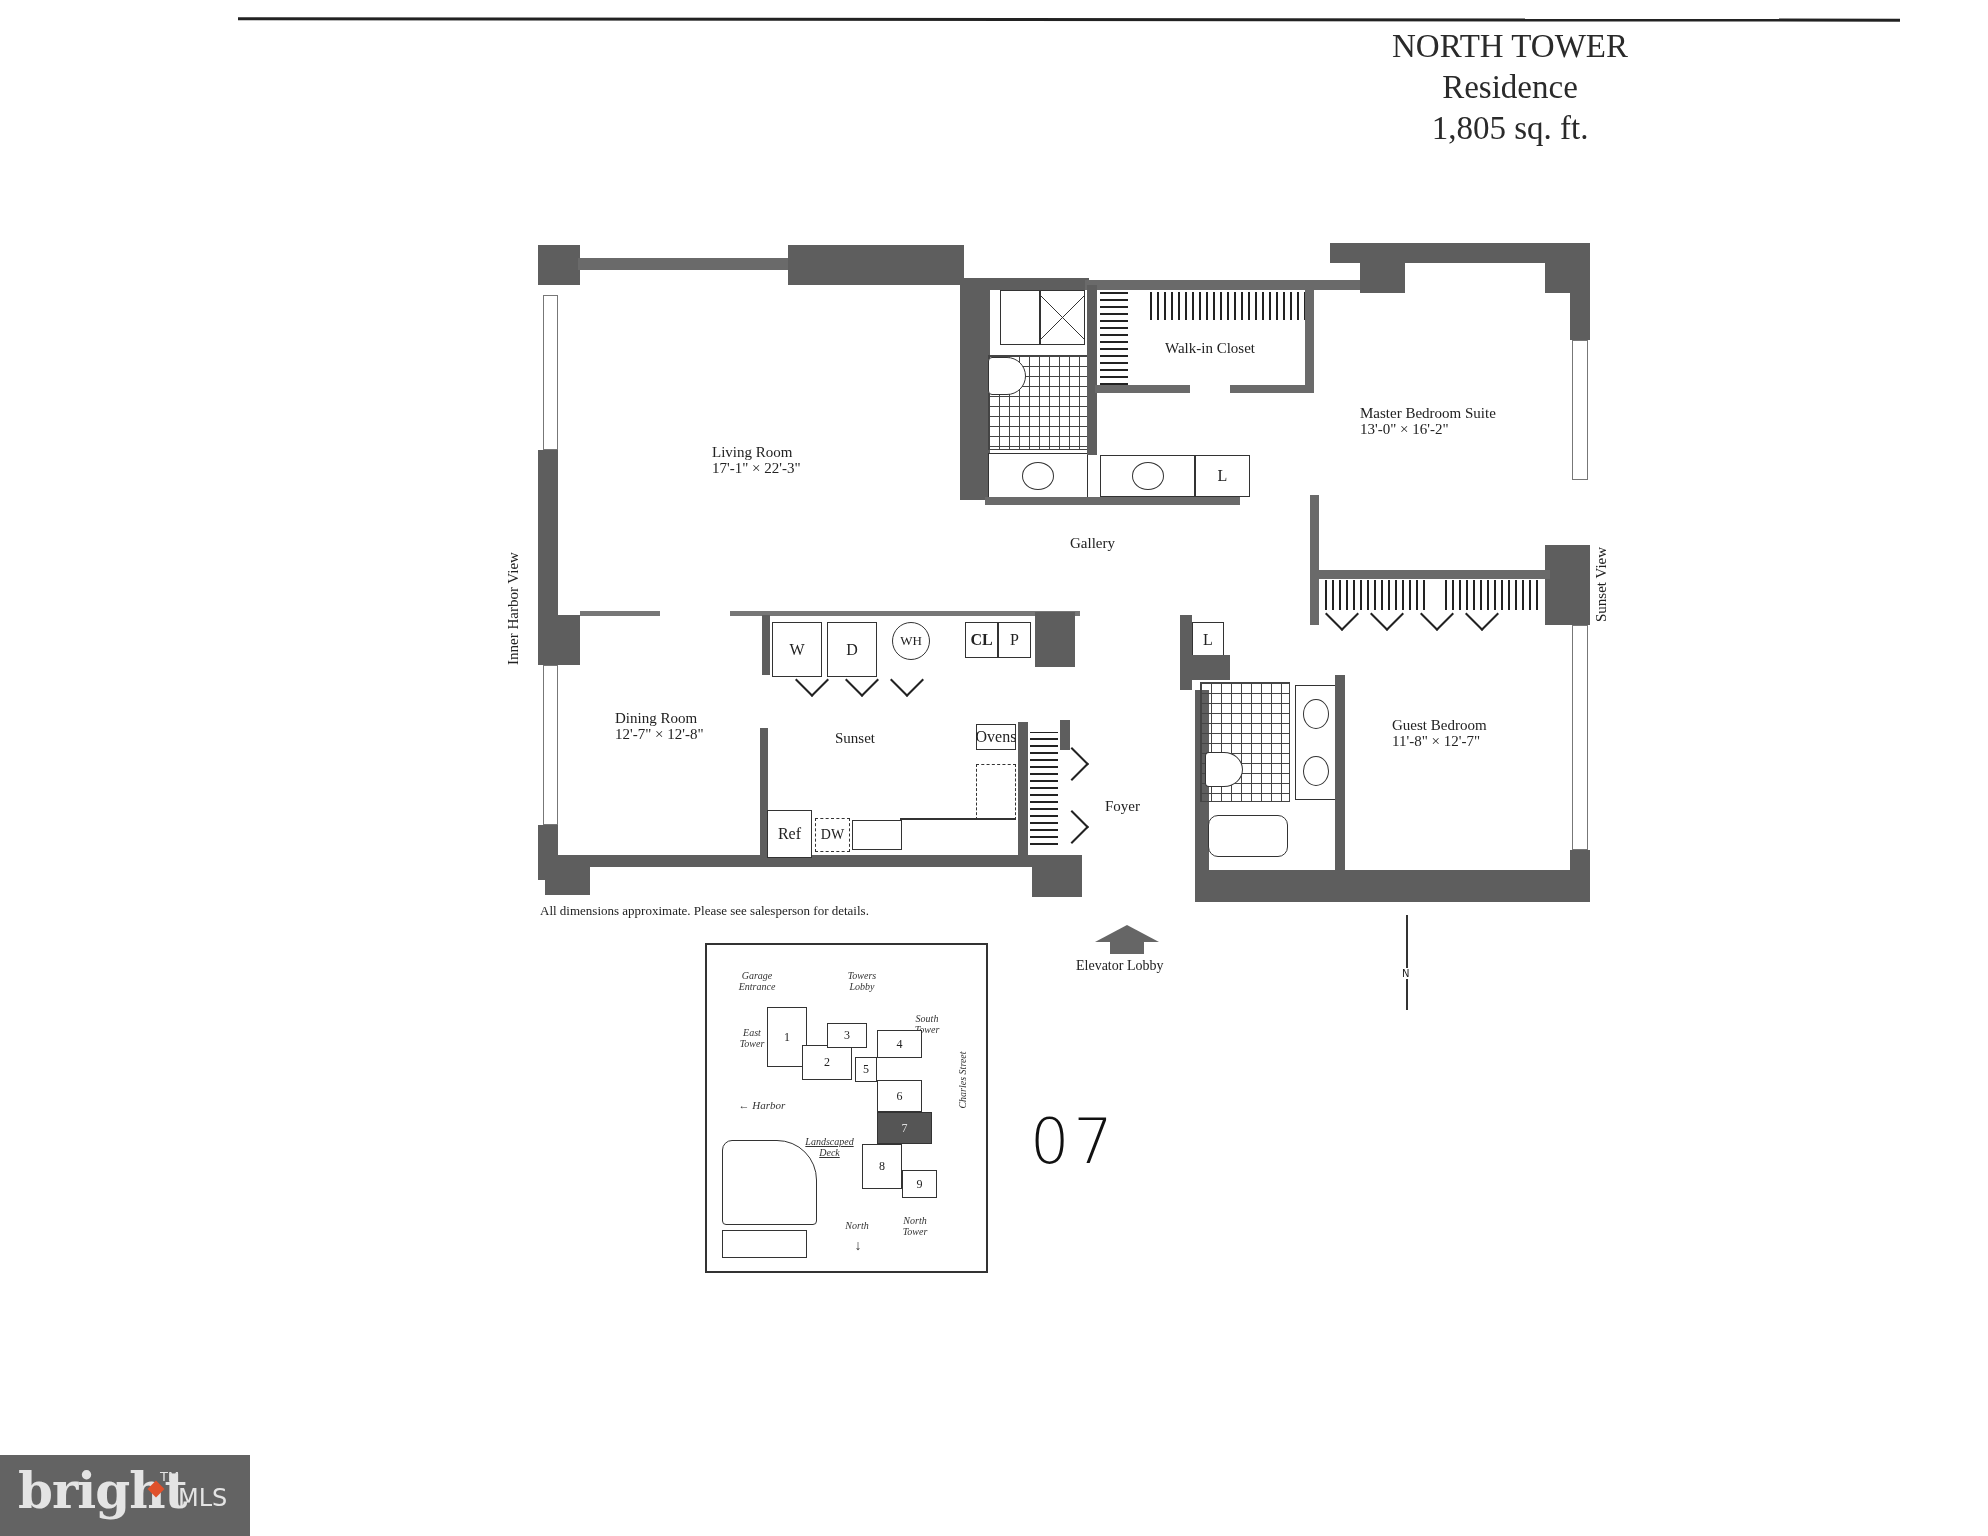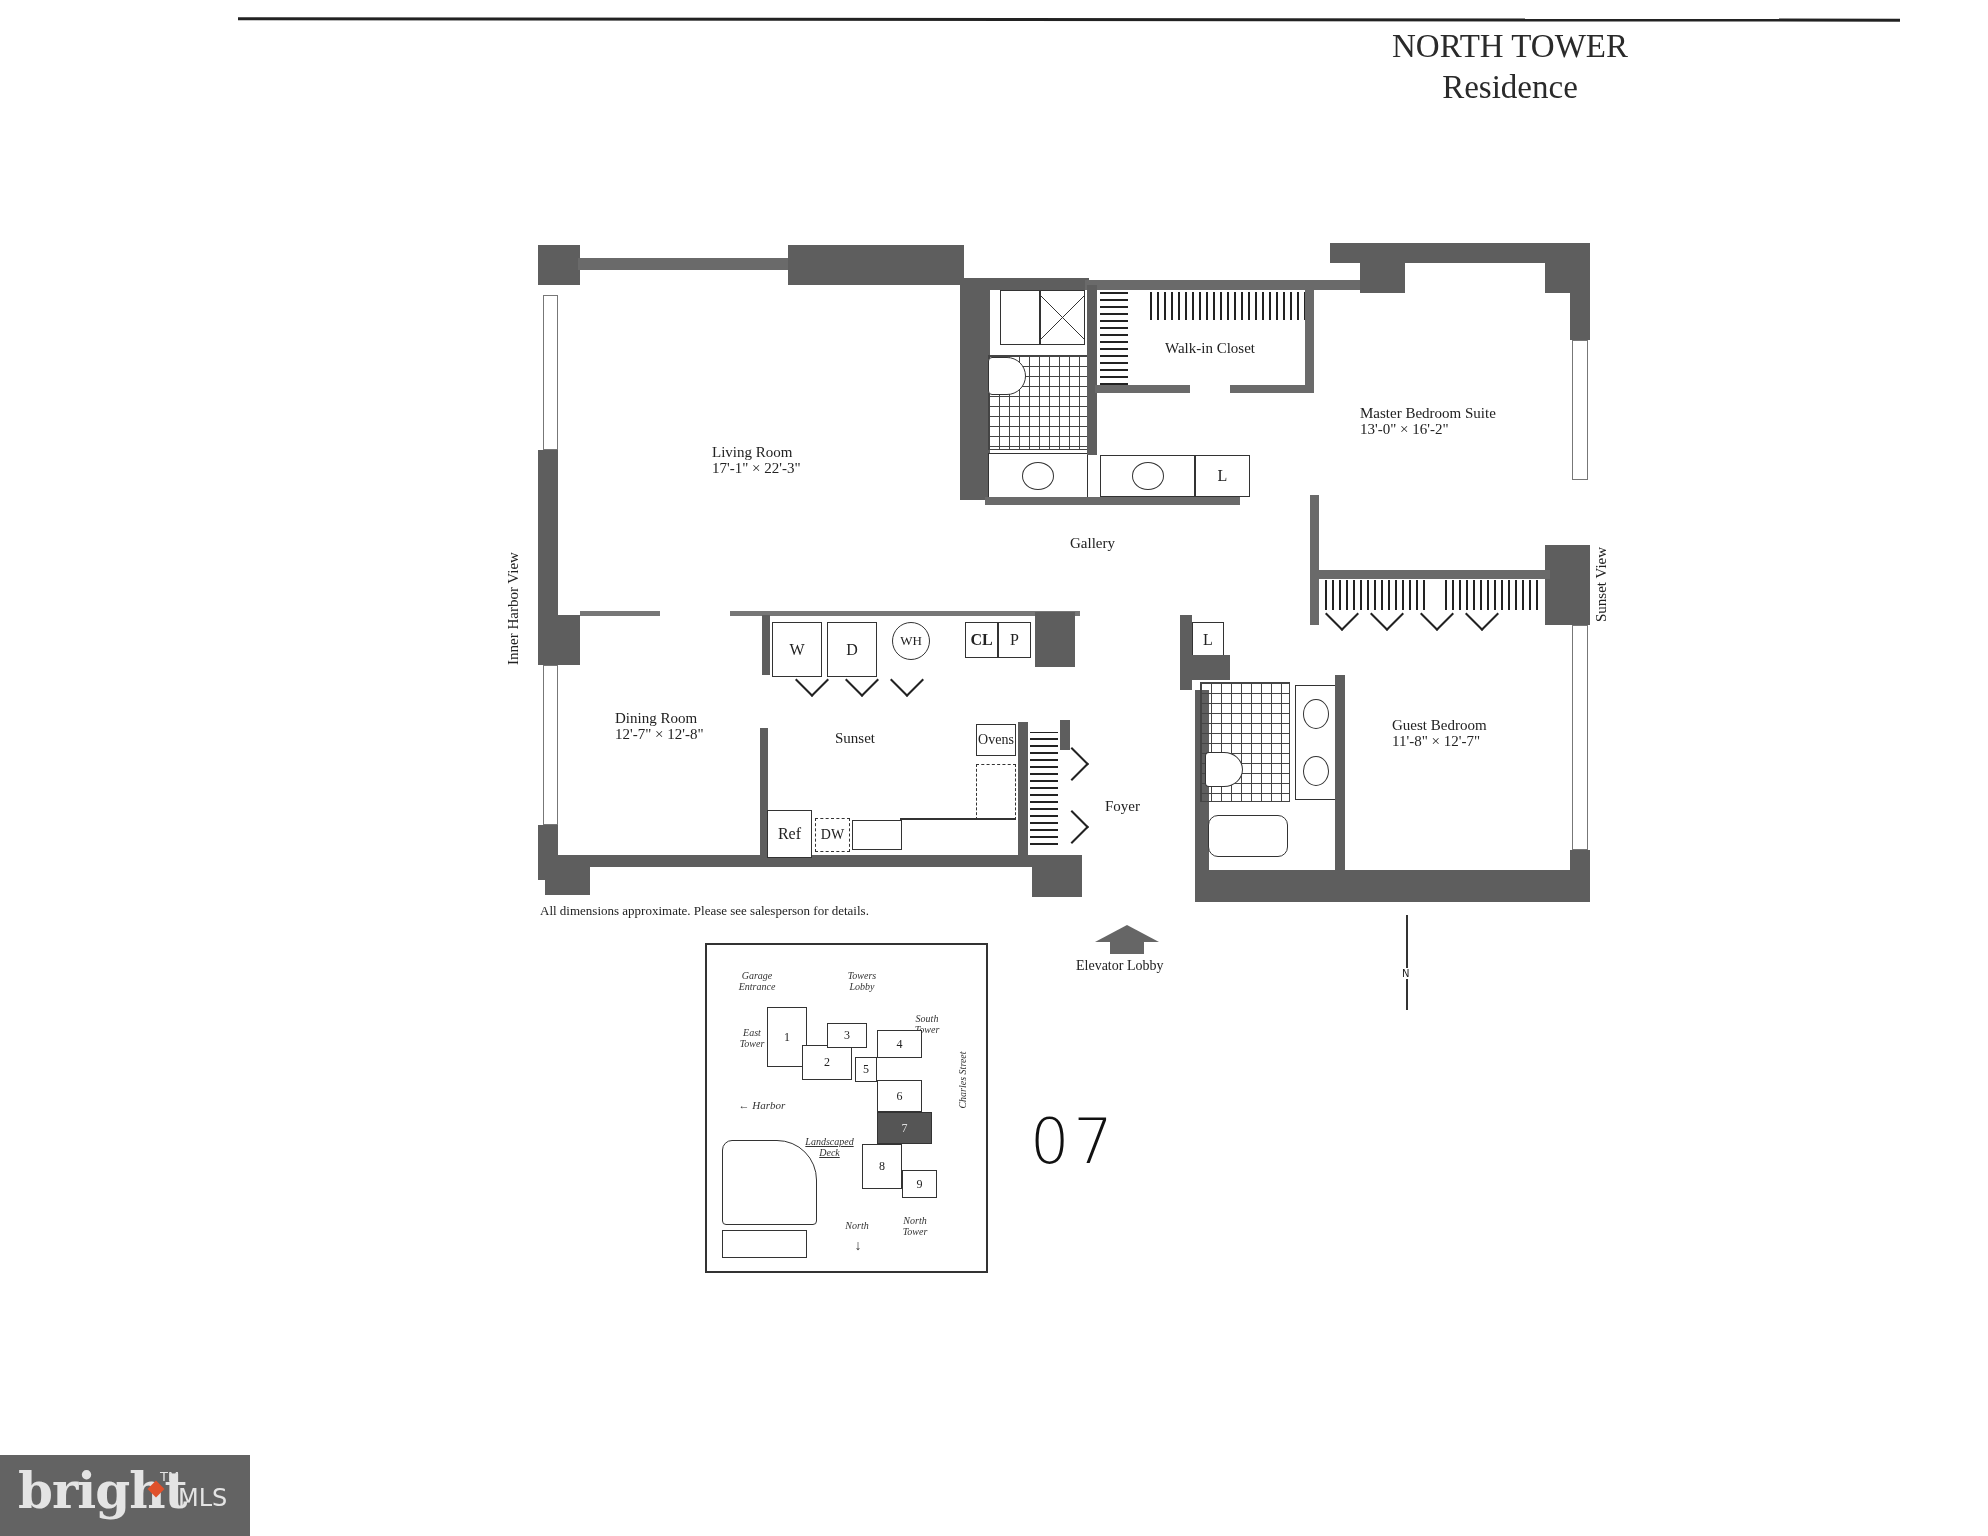--- a/index.html
+++ b/index.html
@@ -32,20 +32,21 @@
   .logo .star{position:absolute;left:150px;top:28px;width:12px;height:12px;background:#e0512b;transform:rotate(45deg);}
   .hand{left:1030px;top:1105px;font-family:"DejaVu Sans",sans-serif;font-size:62px;color:#111;font-weight:300;letter-spacing:4px;}
 </style>
 </head>
 <body>
 
 <div class="abs topline"></div>
 <div class="abs title">
   <div>NORTH TOWER</div>
   <div>Residence</div>
+  <div>1,805 sq. ft.</div>
 </div>
 
 <div>
 
   <div class="wall" style="left:538px;top:245px;width:42px;height:40px;"></div>
   <div class="wallt" style="left:578px;top:258px;width:212px;height:12px;"></div>
   <div class="wall" style="left:788px;top:245px;width:176px;height:40px;"></div>
   <div class="wall" style="left:960px;top:280px;width:28px;height:220px;"></div>
   <div class="wall" style="left:964px;top:278px;width:125px;height:12px;"></div>
   <div class="wallt" style="left:1085px;top:280px;width:275px;height:10px;"></div>
@@ -87,21 +88,21 @@
   <div class="fx" style="left:965px;top:622px;width:33px;height:36px;font-weight:bold;">
       <span>CL</span>
     </div>
   <div class="fx" style="left:998px;top:622px;width:33px;height:36px;">
       <span>P</span>
     </div>
   <div class="chev" style="left:800px;top:668px;"></div>
   <div class="chev" style="left:850px;top:668px;"></div>
   <div class="chev" style="left:895px;top:668px;"></div>
 
-  <div class="fx" style="left:976px;top:724px;width:40px;height:32px;font-size:14px;">
+  <div class="fx" style="left:976px;top:724px;width:40px;height:26px;font-size:16px;">
       <span>Ovens</span>
     </div>
   <div class="fx" style="left:976px;top:764px;width:40px;height:56px;border-style:dashed;"></div>
   <div class="fx" style="left:767px;top:810px;width:45px;height:48px;">
       <span>Ref</span>
     </div>
   <div class="fx" style="left:815px;top:818px;width:35px;height:34px;border-style:dashed;font-size:14px;">
       <span>DW</span>
     </div>
   <div class="fx" style="left:852px;top:820px;width:50px;height:30px;"></div>

